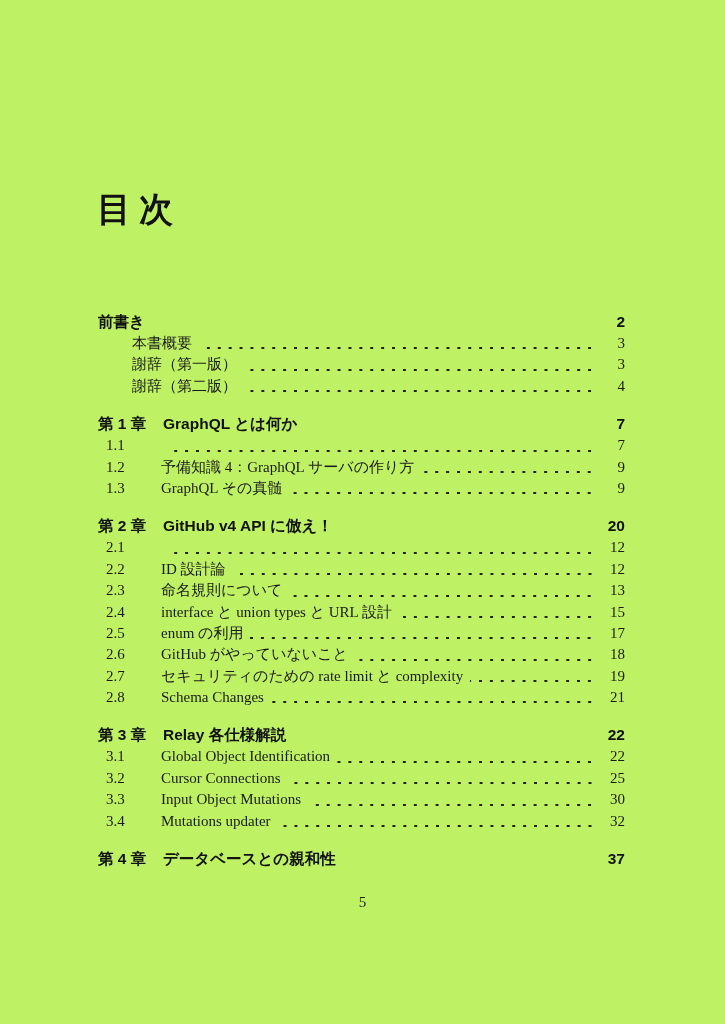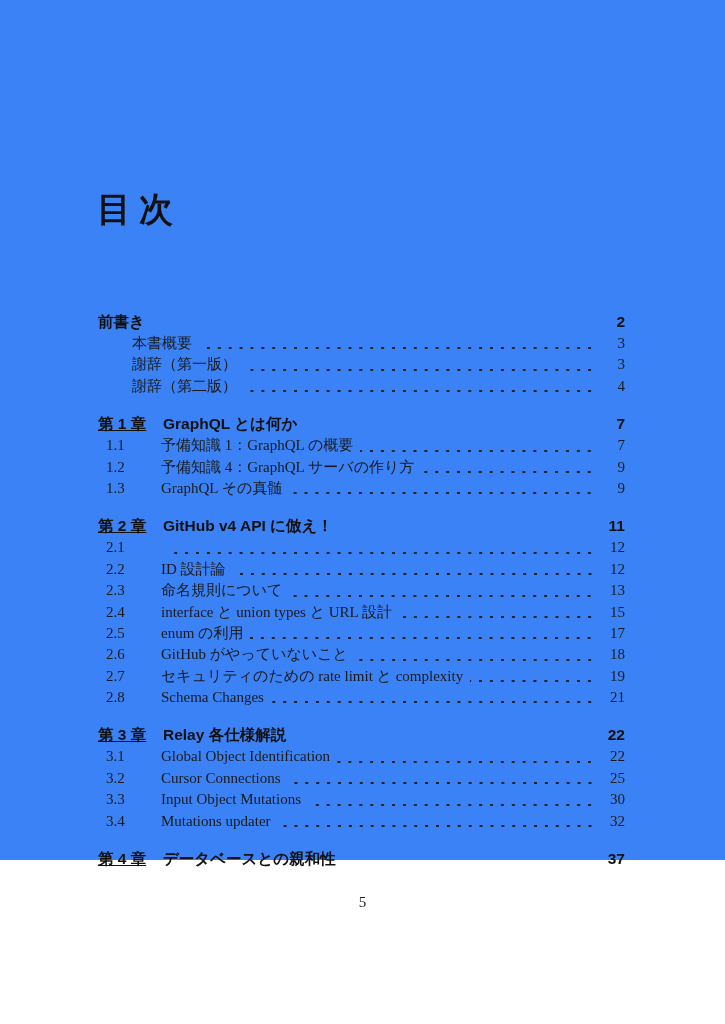--- a/index.html
+++ b/index.html
@@ -5,22 +5,22 @@
   html, body { margin: 0; padding: 0; }
   body {
     width: 725px; height: 1024px;
     background: #ffffff;
     color: #1a1a1a;
     font-family: "Liberation Serif", serif;
     overflow: hidden;
   }
   .page {
     position: relative;
-    width: 725px; height: 860px;
-    background: #3b82f6;
+    width: 725px; height: 1024px;
+    background: #bef264;
   }
   .doc-title {
     position: absolute;
     left: 97px; top: 190px;
     margin: 0;
     font-family: "Liberation Sans", sans-serif;
     font-weight: 600;
     font-size: 34px;
     line-height: 1.15;
     letter-spacing: 8px;
@@ -42,21 +42,21 @@
     white-space: nowrap;
   }
   .row.head {
     font-family: "Liberation Sans", sans-serif;
     font-weight: 700;
     font-size: 15.5px;
     height: 23px;
     line-height: 23px;
     color: #111;
   }
-  .chap-label { flex: none; width: 65px; text-decoration: underline; }
+  .chap-label { flex: none; width: 65px; }
   .chap-title { flex: 1; }
   .sec-num { flex: none; width: 55px; margin-left: 8px; }
   .fm .entry-title { margin-left: 34px; }
   .entry-title { flex: none; }
   .leader {
     flex: 1;
     align-self: stretch;
     margin-left: 7px;
     margin-right: 3px;
     background-image: radial-gradient(circle, #222 1.15px, rgba(0,0,0,0) 1.45px);
@@ -110,42 +110,41 @@
         </div>
       </div>
       <div class="toc-group">
         <div class="row head">
           <span class="chap-label">第 1 章</span>
           <span class="chap-title">GraphQL とは何か</span>
           <span class="page-num">7</span>
         </div>
         <div class="row entry">
           <span class="sec-num">1.1</span>
-          <span class="entry-title">予備知識 1：GraphQL の概要</span>
           <span class="leader"></span>
           <span class="page-num">7</span>
         </div>
         <div class="row entry">
           <span class="sec-num">1.2</span>
           <span class="entry-title">予備知識 4：GraphQL サーバの作り方</span>
           <span class="leader"></span>
           <span class="page-num">9</span>
         </div>
         <div class="row entry">
           <span class="sec-num">1.3</span>
           <span class="entry-title">GraphQL その真髄</span>
           <span class="leader"></span>
           <span class="page-num">9</span>
         </div>
       </div>
       <div class="toc-group">
         <div class="row head">
           <span class="chap-label">第 2 章</span>
           <span class="chap-title">GitHub v4 API に倣え！</span>
-          <span class="page-num">11</span>
+          <span class="page-num">20</span>
         </div>
         <div class="row entry">
           <span class="sec-num">2.1</span>
           <span class="leader"></span>
           <span class="page-num">12</span>
         </div>
         <div class="row entry">
           <span class="sec-num">2.2</span>
           <span class="entry-title">ID 設計論</span>
           <span class="leader"></span>

